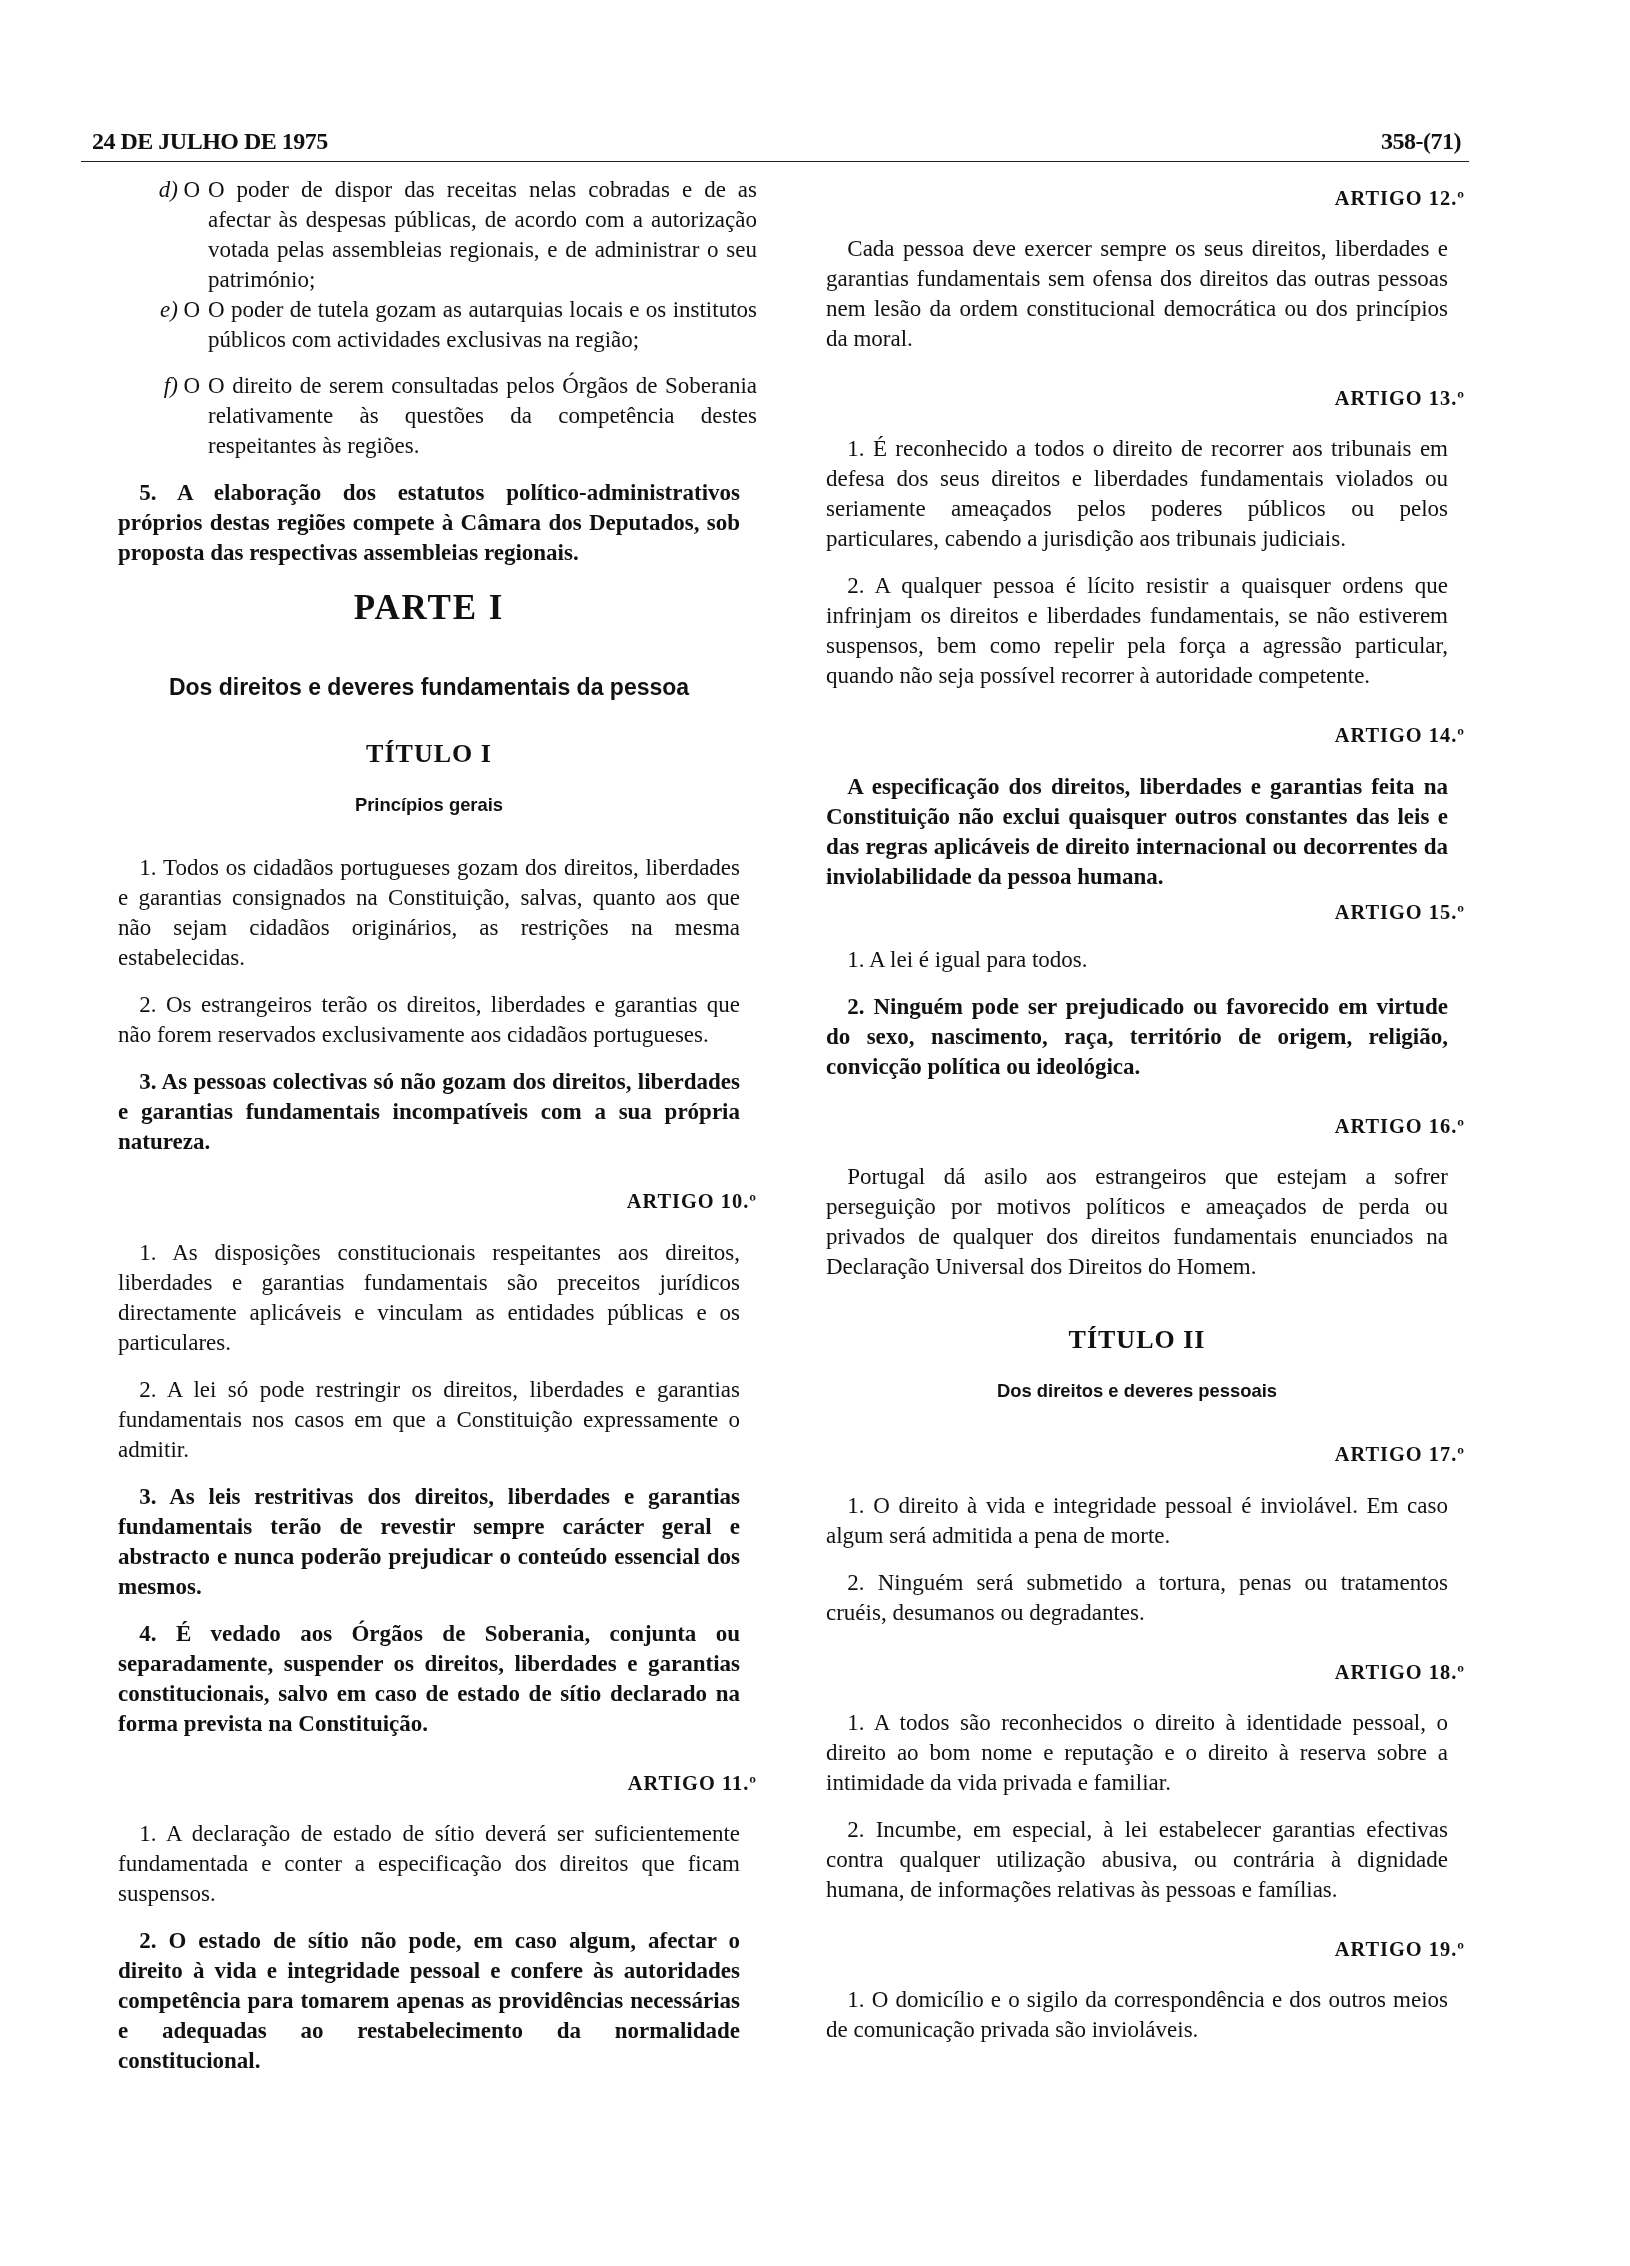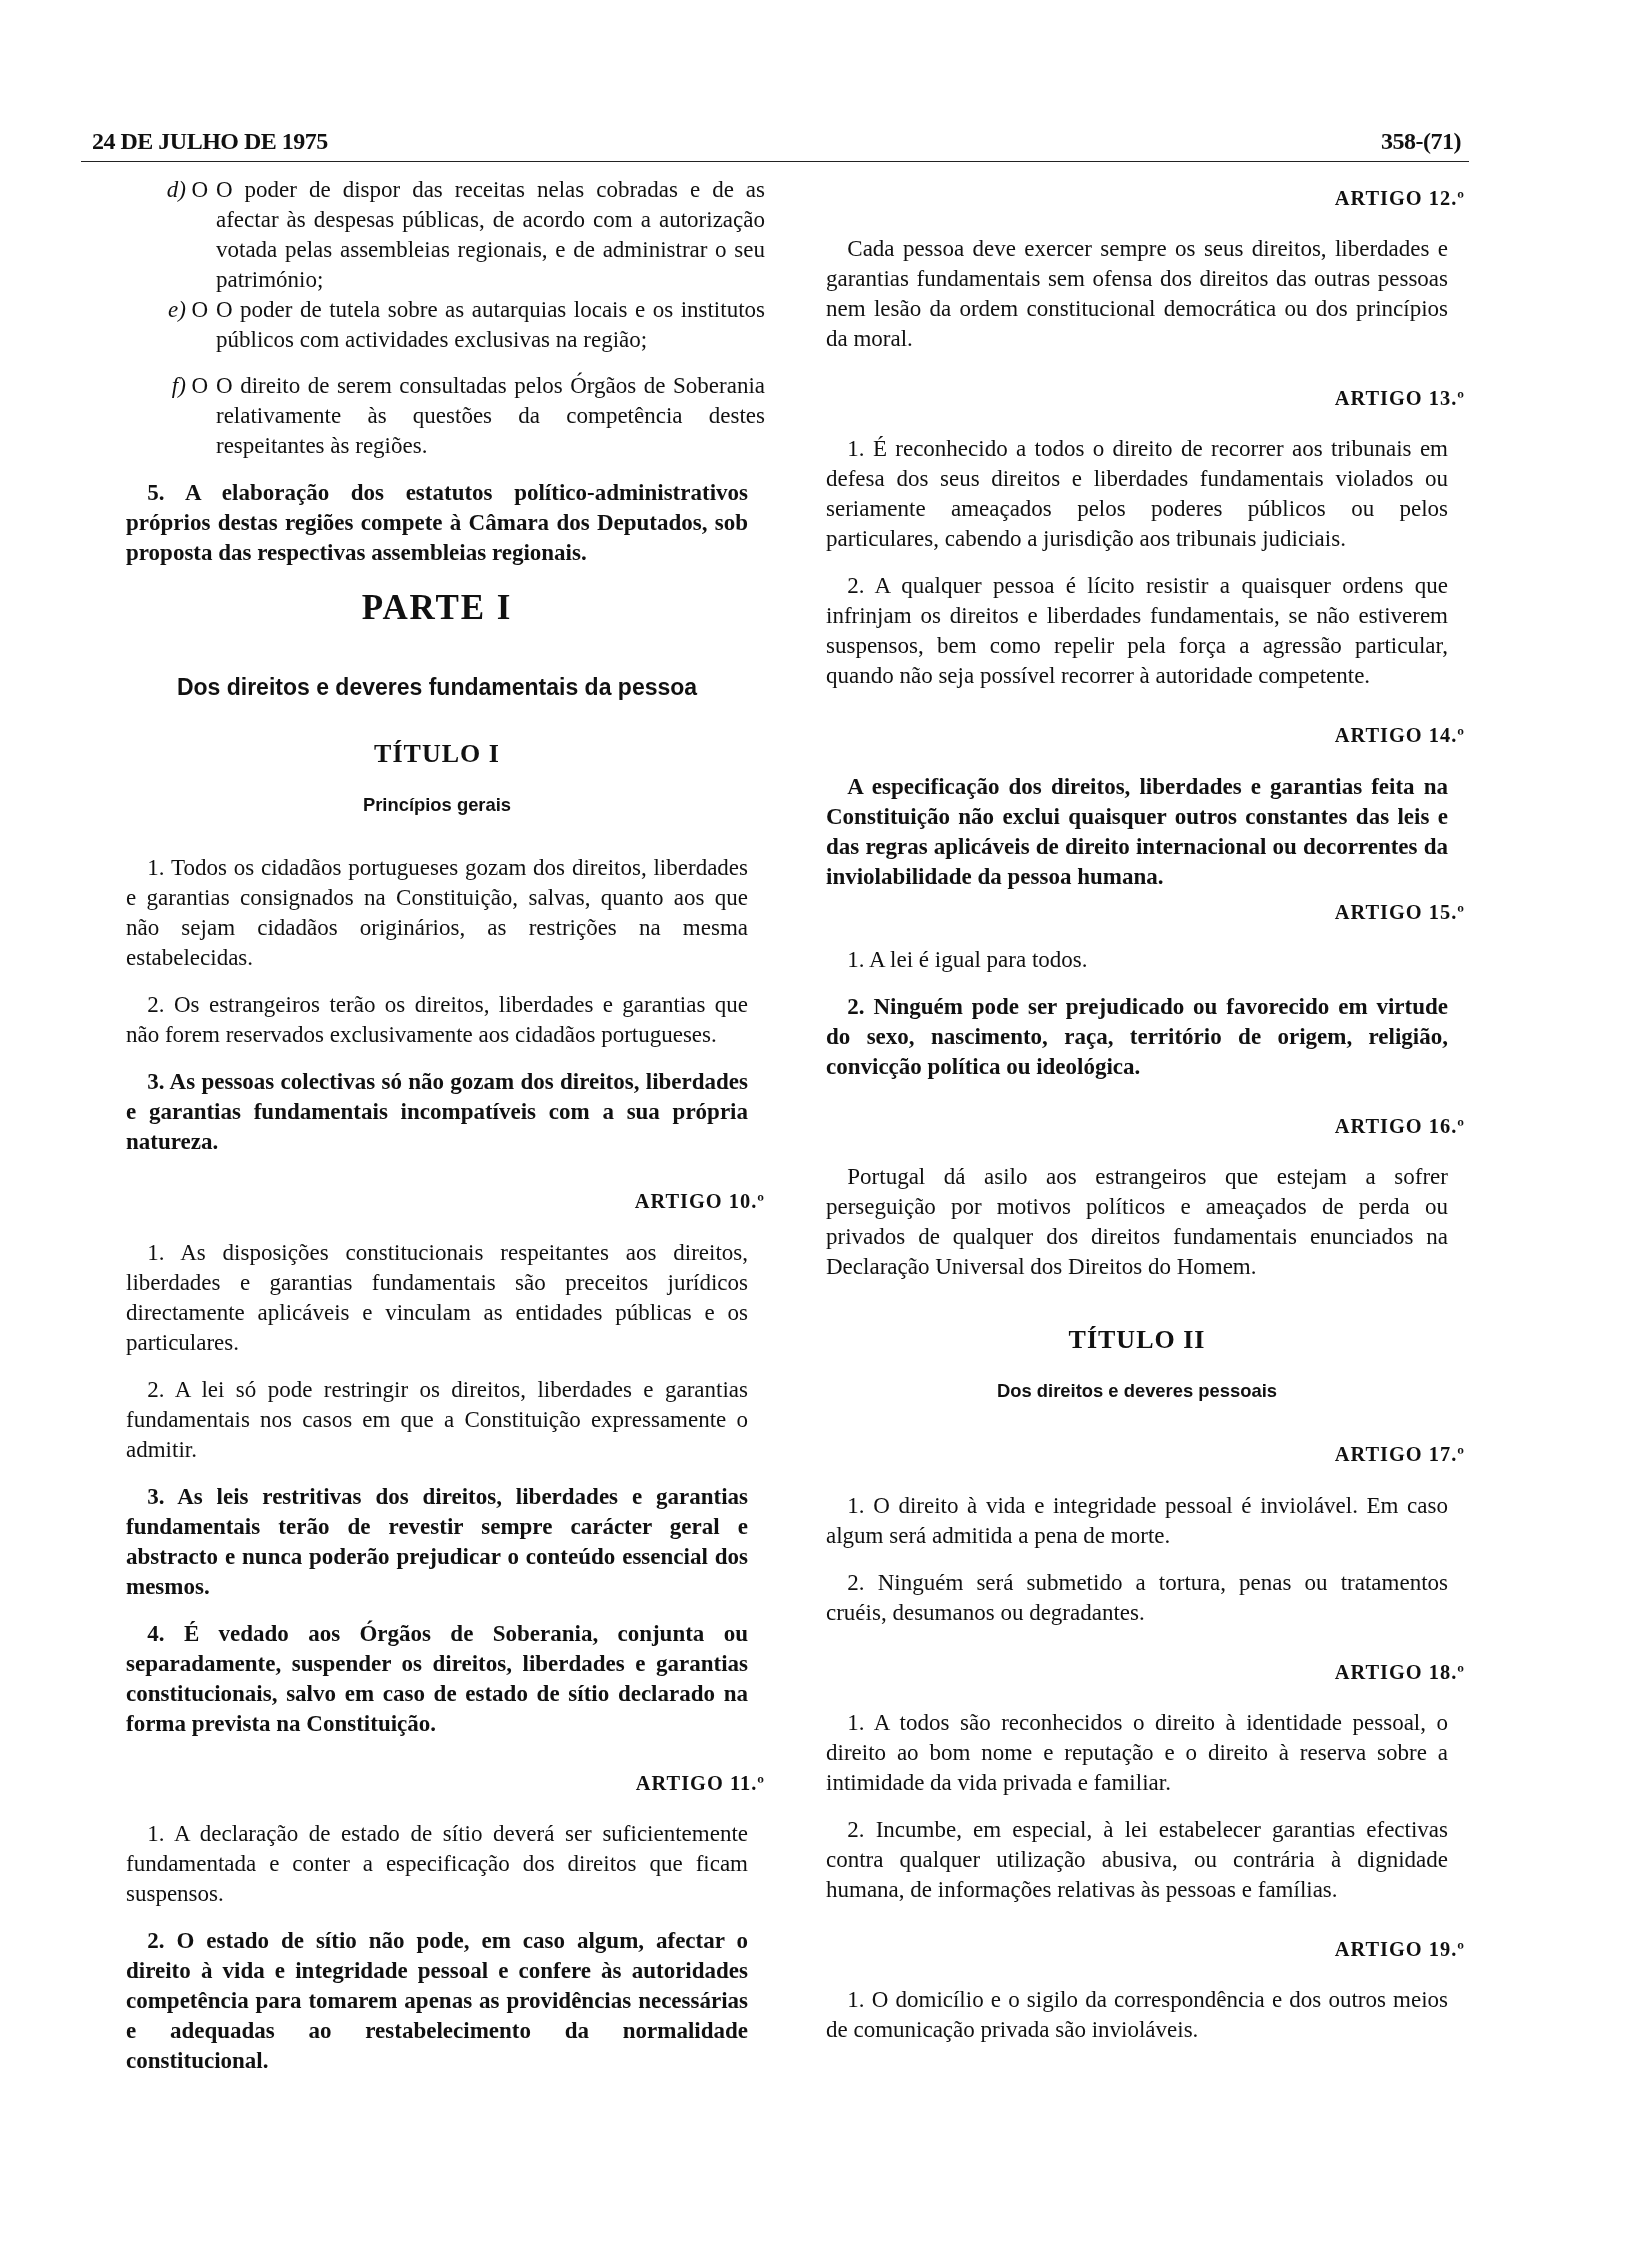--- a/index.html
+++ b/index.html
@@ -43,21 +43,21 @@
       border-top: 1.9px solid #222;
     }
     .column {
       position: absolute;
       top: 175px;
       width: 656px;
       font-size: 23px;
       line-height: 30px;
       text-align: justify;
     }
-    .col-left { left: 109px; }
+    .col-left { left: 101px; }
     .col-right { left: 809px; }
     p { margin: 17px; }
     .para { text-indent: 21.3px; margin-bottom: 3.9px; }
     .para.tight { margin-bottom: 0; }
     .para.bold { font-weight: bold; }
     .item {
       display: flex;
       margin: 0;
     }
     .item .marker {
@@ -115,21 +115,21 @@
 </header>
 <div class="header-rule"></div>
 
 <section class="column col-left">
   <div class="item">
     <span class="marker"><i>d)</i> O</span>
     <span class="item-text">O poder de dispor das receitas nelas cobradas e de as afectar às despesas públicas, de acordo com a autorização votada pelas assembleias regionais, e de administrar o seu património;</span>
   </div>
   <div class="item">
     <span class="marker"><i>e)</i> O</span>
-    <span class="item-text">O poder de tutela sobre as autarquias locais e os institutos públicos com actividades exclusivas na região;</span>
+    <span class="item-text">O poder de tutela gozam as autarquias locais e os institutos públicos com actividades exclusivas na região;</span>
   </div>
   <div class="item" style="margin-bottom:13.6px;margin-top:16px;">
     <span class="marker"><i>f)</i> O</span>
     <span class="item-text">O direito de serem consultadas pelos Órgãos de Soberania relativamente às questões da competência destes respeitantes às regiões.</span>
   </div>
 
   <p class="para bold">5. A elaboração dos estatutos político-administrativos próprios destas regiões compete à Câmara dos Deputados, sob proposta das respectivas assembleias regionais.</p>
 
   <h1 class="parte">PARTE I</h1>
   <h2 class="parte-sub">Dos direitos e deveres fundamentais da pessoa</h2>

